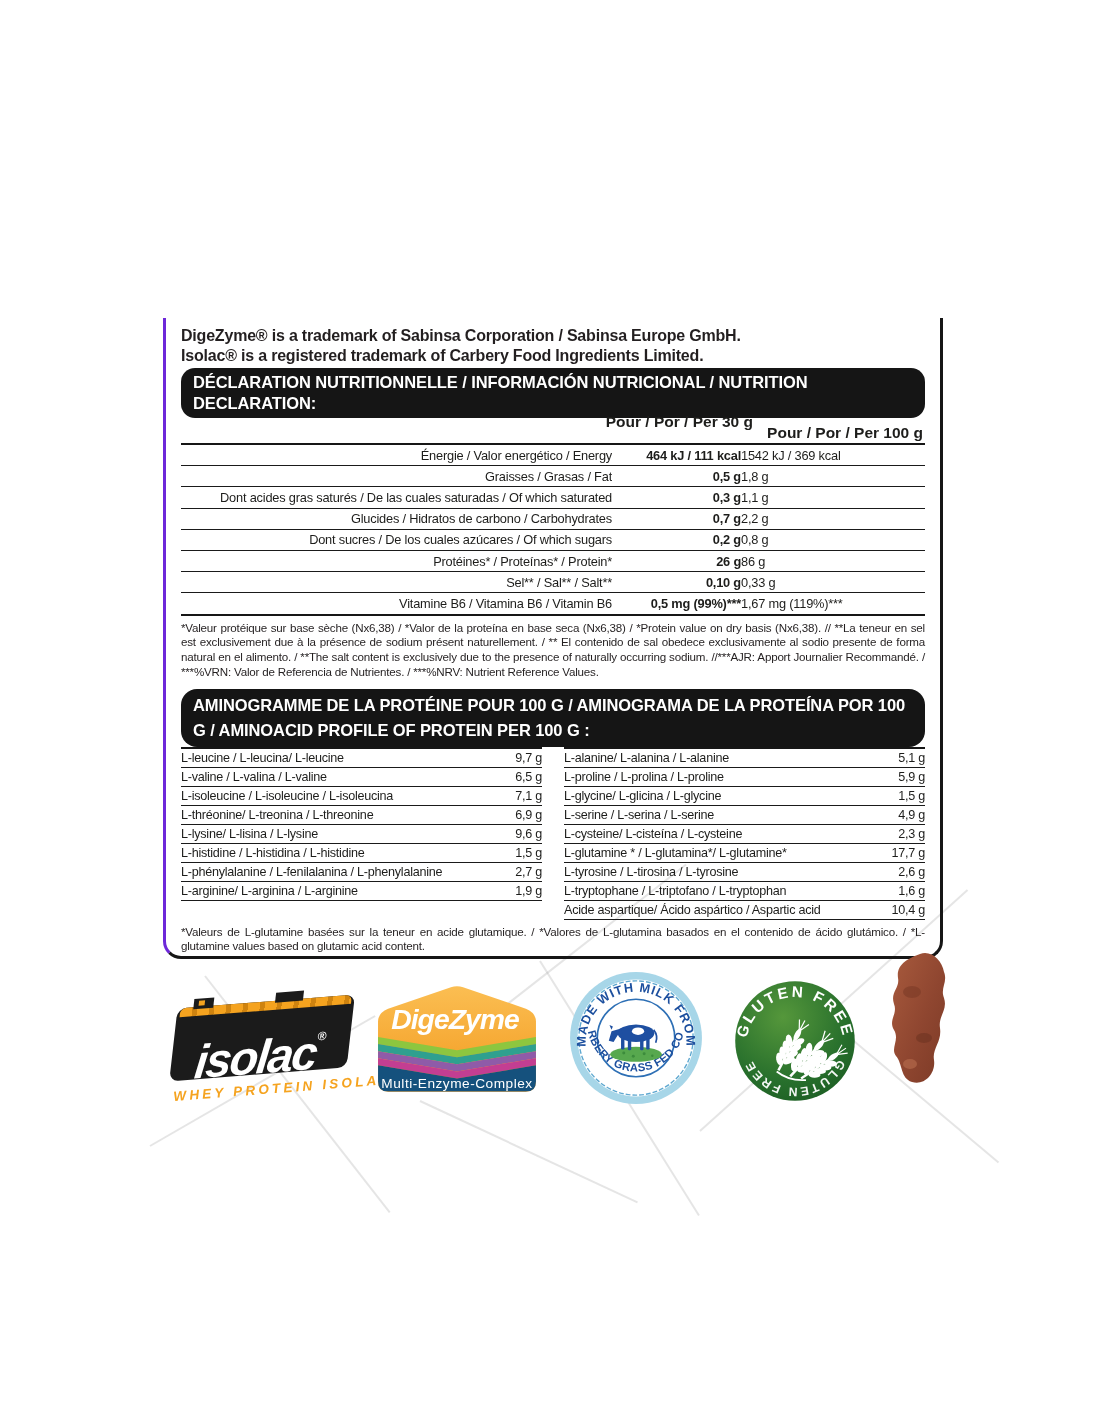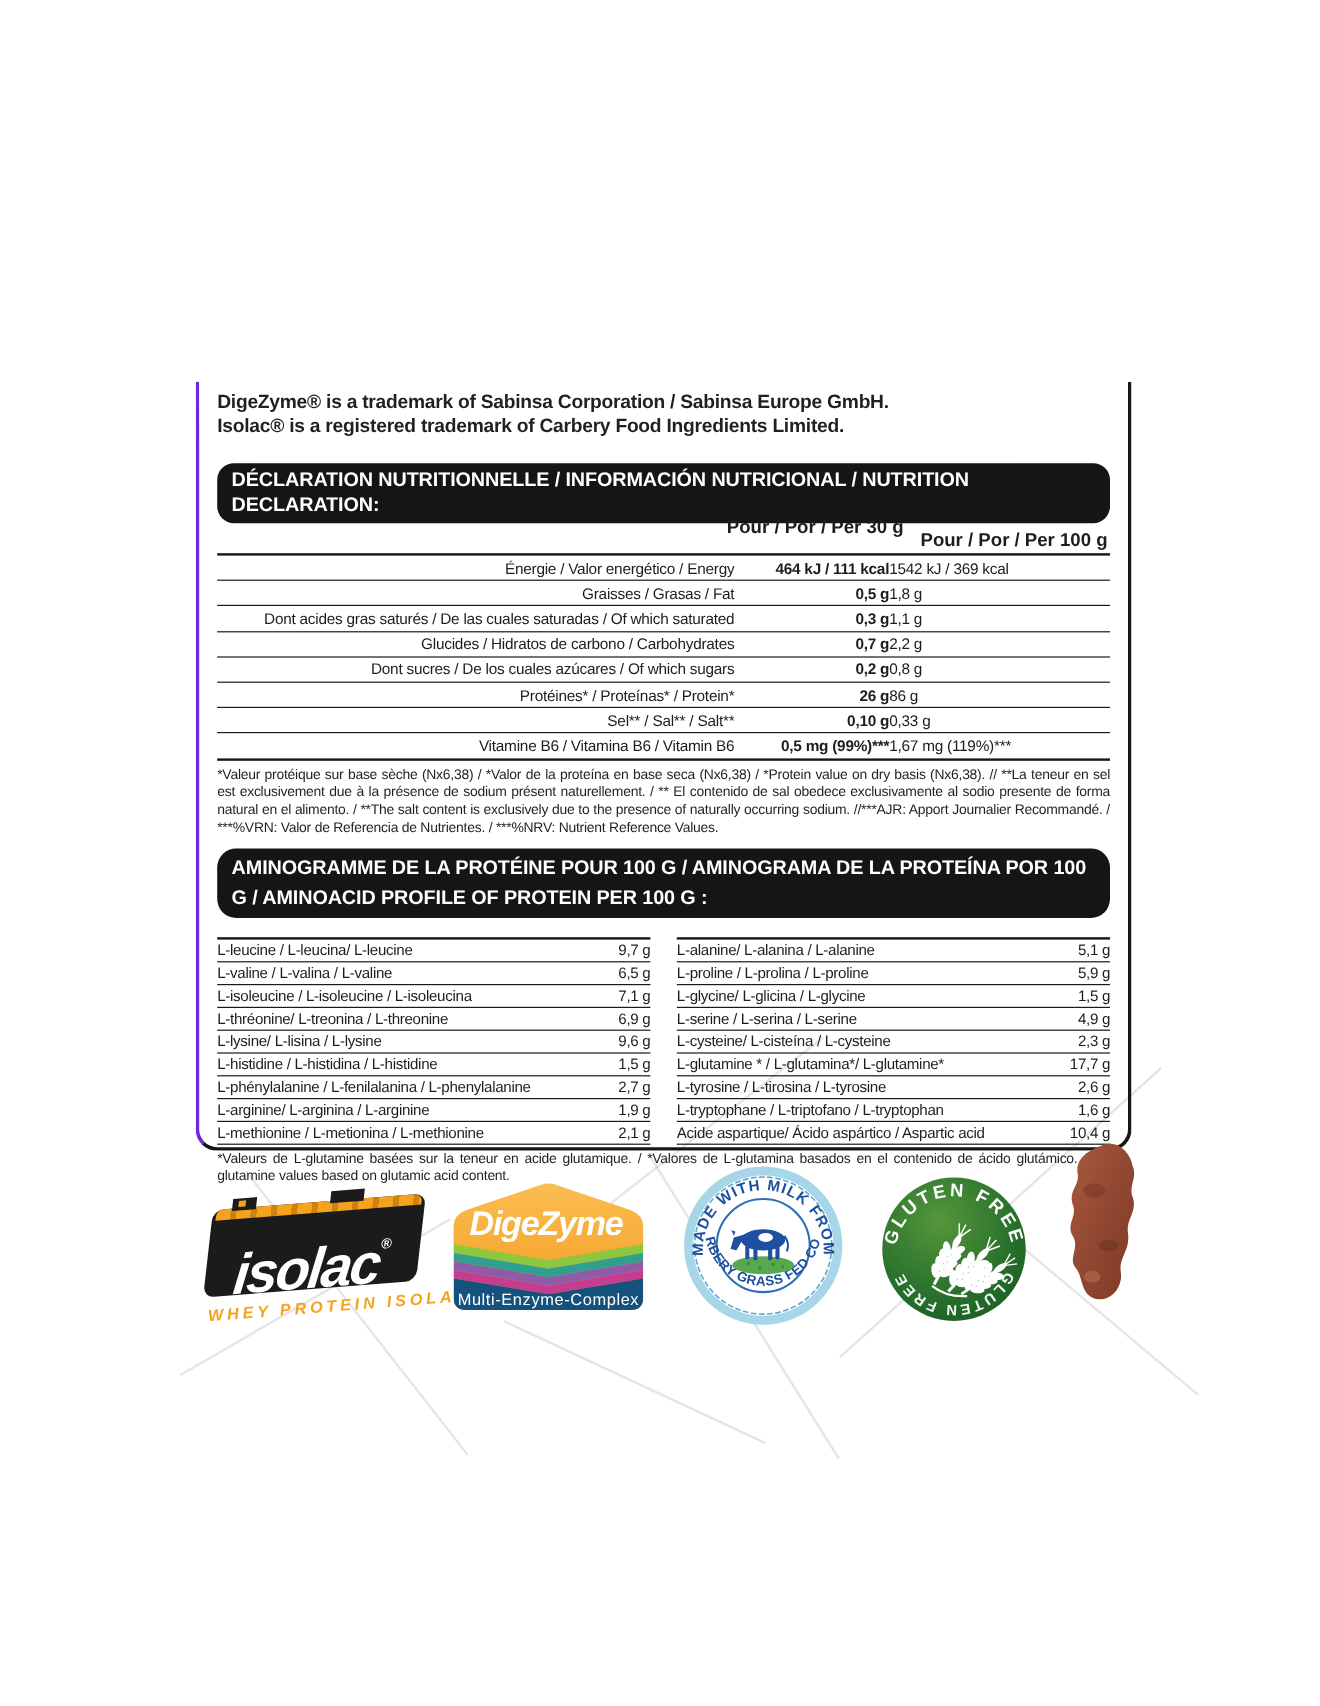--- a/index.html
+++ b/index.html
@@ -9,38 +9,38 @@
   .crease{position:absolute;height:2px;background:rgba(160,160,160,0.28);transform-origin:left center;}
 
   
   .label-box{position:absolute;left:163px;top:318px;width:780px;height:641px;
              border-left:3px solid #6d28d9;border-right:3px solid #161616;border-bottom:3px solid #161616;
              border-bottom-left-radius:18px;border-bottom-right-radius:18px;
              box-sizing:border-box;padding:0 15px;background:transparent;}
   .trademark{margin-top:8px;font-size:16px;font-weight:bold;line-height:20px;letter-spacing:-0.2px;color:#231f20;}
   .black-bar{background:#151515;color:#ffffff;border-radius:14px;font-weight:bold;
              letter-spacing:-0.1px;padding:4px 12px;box-sizing:border-box;}
-  .bar1{margin-top:20px;font-size:16.5px;line-height:21px;}
+  .bar1{margin-top:2px;font-size:16.5px;line-height:21px;}
   .bar2{margin-top:9px;font-size:16.5px;line-height:25px;border-radius:16px;}
 
   .colheads{position:relative;height:23px;margin-top:2px;font-weight:bold;font-size:15.5px;}
   .colheads .h30{position:absolute;right:172px;bottom:12px;white-space:nowrap;}
   .colheads .h100{position:absolute;right:2px;bottom:1px;white-space:nowrap;}
 
   .ntable{border-top:2.5px solid #161616;}
   .nrow{display:flex;align-items:center;height:20.2px;border-bottom:1.5px solid #1a1a1a;
         font-size:12.8px;letter-spacing:-0.2px;white-space:nowrap;}
   .nrow:last-child{border-bottom:2.5px solid #161616;}
   .nrow .nlabel{flex:1;overflow:hidden;text-align:right;}
   .nrow .nv30{width:129px;text-align:right;font-weight:bold;}
   .nrow .nv100{width:181px;text-align:left;padding-right:3px;}
 
   .footnote{margin-top:5px;font-size:11.6px;line-height:14.8px;text-align:justify;letter-spacing:-0.2px;color:#231f20;}
 
-  .amino-wrap{display:flex;gap:22px;margin-top:16px;}
+  .amino-wrap{display:flex;gap:22px;margin-top:0;}
   .agroup{flex:1;border-top:2px solid #161616;}
   .arow{display:flex;align-items:center;height:18px;border-bottom:1.5px solid #1a1a1a;
         font-size:12.6px;letter-spacing:-0.25px;white-space:nowrap;}
   .arow .alabel{flex:1;overflow:hidden;}
   .arow .aval{width:54px;text-align:right;}
 
   
   .isolac{position:absolute;left:164px;top:1002px;width:195px;transform:rotate(-4.5deg);}
   .isolac-box{position:relative;width:178px;height:72px;background:#1b1b1b;border-radius:9px;
               transform:skewX(-11deg);margin-left:10px;}
@@ -179,24 +179,20 @@
           <div class="arow">
             <div class="alabel">L-phénylalanine / L-fenilalanina / L-phenylalanine</div>
             <div class="aval">2,7 g</div>
           </div>
 
           <div class="arow">
             <div class="alabel">L-arginine/ L-arginina / L-arginine</div>
             <div class="aval">1,9 g</div>
           </div>
 
-          <div class="arow">
-            <div class="alabel">L-methionine / L-metionina / L-methionine</div>
-            <div class="aval">2,1 g</div>
-          </div>
         </div>
       <div class="agroup">
 
           <div class="arow">
             <div class="alabel">L-alanine/ L-alanina / L-alanine</div>
             <div class="aval">5,1 g</div>
           </div>
 
           <div class="arow">
             <div class="alabel">L-proline / L-prolina / L-proline</div>

